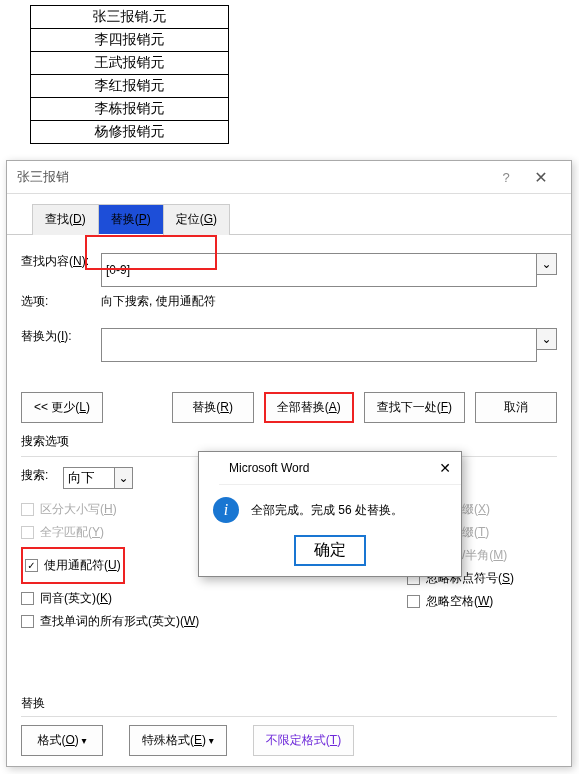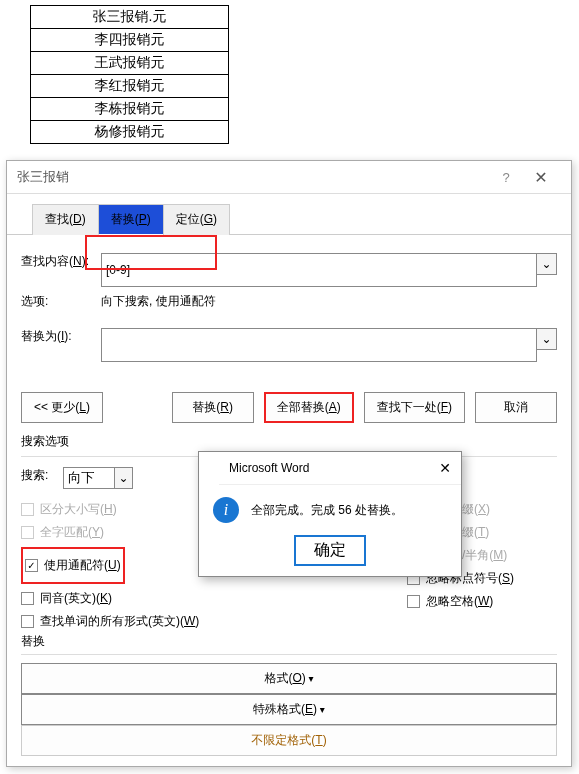--- a/index.html
+++ b/index.html
@@ -25,21 +25,21 @@
 .row label.lbl { width: 80px; }
 .combo { display: flex; flex: 1; }
 .combo input { flex: 1; border: 1px solid #888; height: 22px; padding: 16px 4px; font-size: 12px; }
 .combo .arrow { width: 20px; height: 22px; border: 1px solid #888; border-left: none; background: #f5f5f5; text-align: center; line-height: 20px; }
 .opt-row { display: flex; margin: 4px 0 18px 0; }
 .opt-row .lbl { width: 80px; }
 
 .btnbar { display: flex; gap: 10px; margin: 30px 0 10px 0; align-items: center; }
 .btn { border: 1px solid #888; background: #fdfdfd; padding: 6px 12px; cursor: pointer; font-size: 12px; min-width: 82px; text-align: center; }
 .btn.hl { border: 2px solid #ee2222; padding: 5px 11px; }
-.btn.disabled { color: #a16207; border-color: #ccc; }
+.btn.disabled { color: #6d28d9; border-color: #ccc; }
 .btn.drop::after { content: " ▾"; font-size: 10px; }
 .flexpush { flex: 1; }
 
 .section-label { margin: 6px 0; }
 .grid { display: flex; }
 .col { flex: 1; }
 .col3 { flex: 0 0 150px; }
 .chk { display: flex; align-items: center; margin: 6px 0; gap: 6px; }
 .chk .box { width: 13px; height: 13px; border: 1px solid #888; background: #fff; display: inline-flex; align-items: center; justify-content: center; font-size: 10px; }
 .chk.disabled { color: #aaa; }
@@ -57,21 +57,21 @@
 .msgbox .titlebar2 .close { font-size: 14px; width: 24px; text-align: right; }
 .msgbox .content { display: flex; align-items: center; padding: 12px 14px; gap: 12px; }
 .msgbox .info-icon { width: 26px; height: 26px; border-radius: 50%; background: #1976d2; color: #fff; display: flex; align-items: center; justify-content: center; font-style: italic; font-family: Georgia, serif; font-size: 16px; }
 .msgbox .okbar { text-align: center; padding-bottom: 10px; }
 .msgbox .okbtn { border: 2px solid #1976d2; background: #fff; padding: 3px 18px; font-size: 16px; cursor: pointer; }
 
 .und { text-decoration: underline; }
 .redframe-find { position: absolute; top: 235px; left: 85px; width: 132px; height: 35px; border: 2px solid #ee2222; pointer-events: none; }
 
 .bottom-sec { position: absolute; bottom: 10px; left: 14px; right: 14px; }
-.bottom-sec .btnbar2 { display: flex; gap: 0; margin-top: 8px; flex-direction: column; }
+.bottom-sec .btnbar2 { display: flex; gap: 26px; margin-top: 8px; }
 .divider { border-top: 1px solid #ddd; margin-top: 4px; }
 </style>
 </head>
 <body>
 
 <table class="doc-table">
   <tbody>
       <tr>
         <td>张三报销.元</td>
       </tr>

